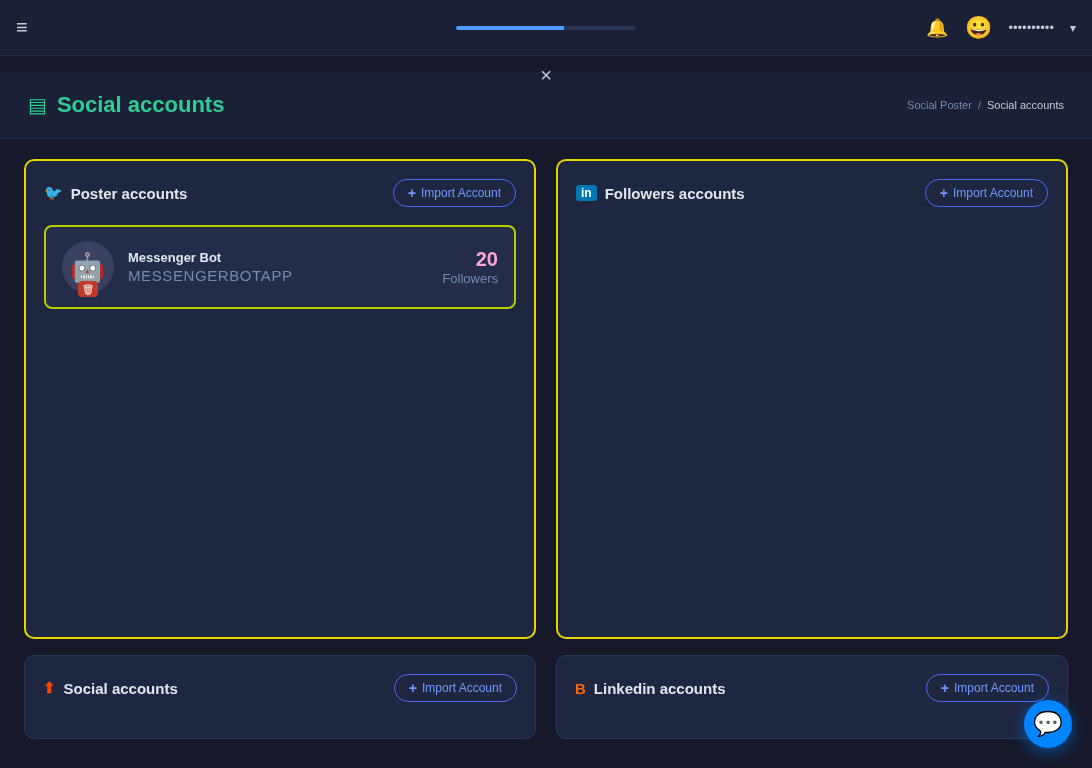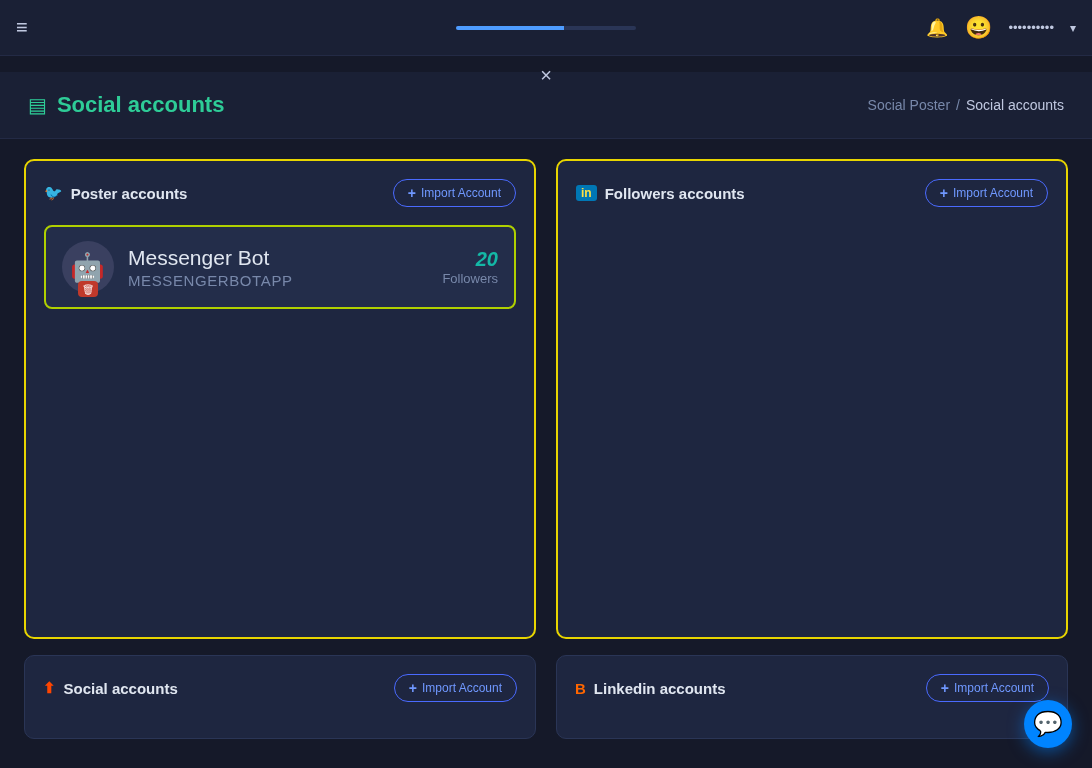--- a/index.html
+++ b/index.html
@@ -107,21 +107,21 @@
     }
     .page-title {
       color: #2ecc97;
       font-size: 22px;
       font-weight: 600;
     }
     .breadcrumb {
       display: flex;
       align-items: center;
       gap: 6px;
-      font-size: 14px;
+      font-size: 11px;
       color: #7888aa;
       justify-content: center;
     }
     .breadcrumb-link {
       color: #7888aa;
       cursor: pointer;
     }
     .breadcrumb-sep {
       color: #7888aa;
     }
@@ -217,38 +217,37 @@
       align-items: center;
       justify-content: center;
       font-size: 10px;
       color: white;
       cursor: pointer;
     }
     .account-info {
       flex: 1;
     }
     .account-name {
-      font-size: 21px;
-      font-weight: 400;
+      font-size: 13px;
+      font-weight: 700;
       color: #e0e6f0;
     }
     .account-handle {
       font-size: 15px;
       color: #7888aa;
       margin-top: 2px;
       letter-spacing: 0.04em;
     }
     .account-followers {
       text-align: right;
     }
     .account-followers-count {
       font-size: 20px;
       font-weight: 700;
-      color: #14b8a6;
-      font-style: italic;
+      color: #f9a8d4;
     }
     .account-followers-label {
       font-size: 13px;
       color: #7888aa;
     }
 
     
     .messenger-bubble {
       position: fixed;
       bottom: 20px;
@@ -352,21 +351,21 @@
         <div class="account-followers">
           <div class="account-followers-count">20</div>
           <div class="account-followers-label">Followers</div>
         </div>
       </div>
     </div>
 
     <div class="card">
       <div class="card-header">
         <div class="card-title">
-          <span class="card-title-icon" style="background:#0077b5;color:#fde047;padding:1px 5px;border-radius:3px;font-size:12px;font-weight:bold;">in</span>
+          <span class="card-title-icon" style="background:#0077b5;color:#ffffff;padding:1px 5px;border-radius:3px;font-size:12px;font-weight:bold;">in</span>
           <span>Followers accounts</span>
         </div>
         <button class="import-btn">
           <span class="import-btn-plus">+</span>
           <span>Import Account</span>
         </button>
       </div>
     </div>
 
   </div>

